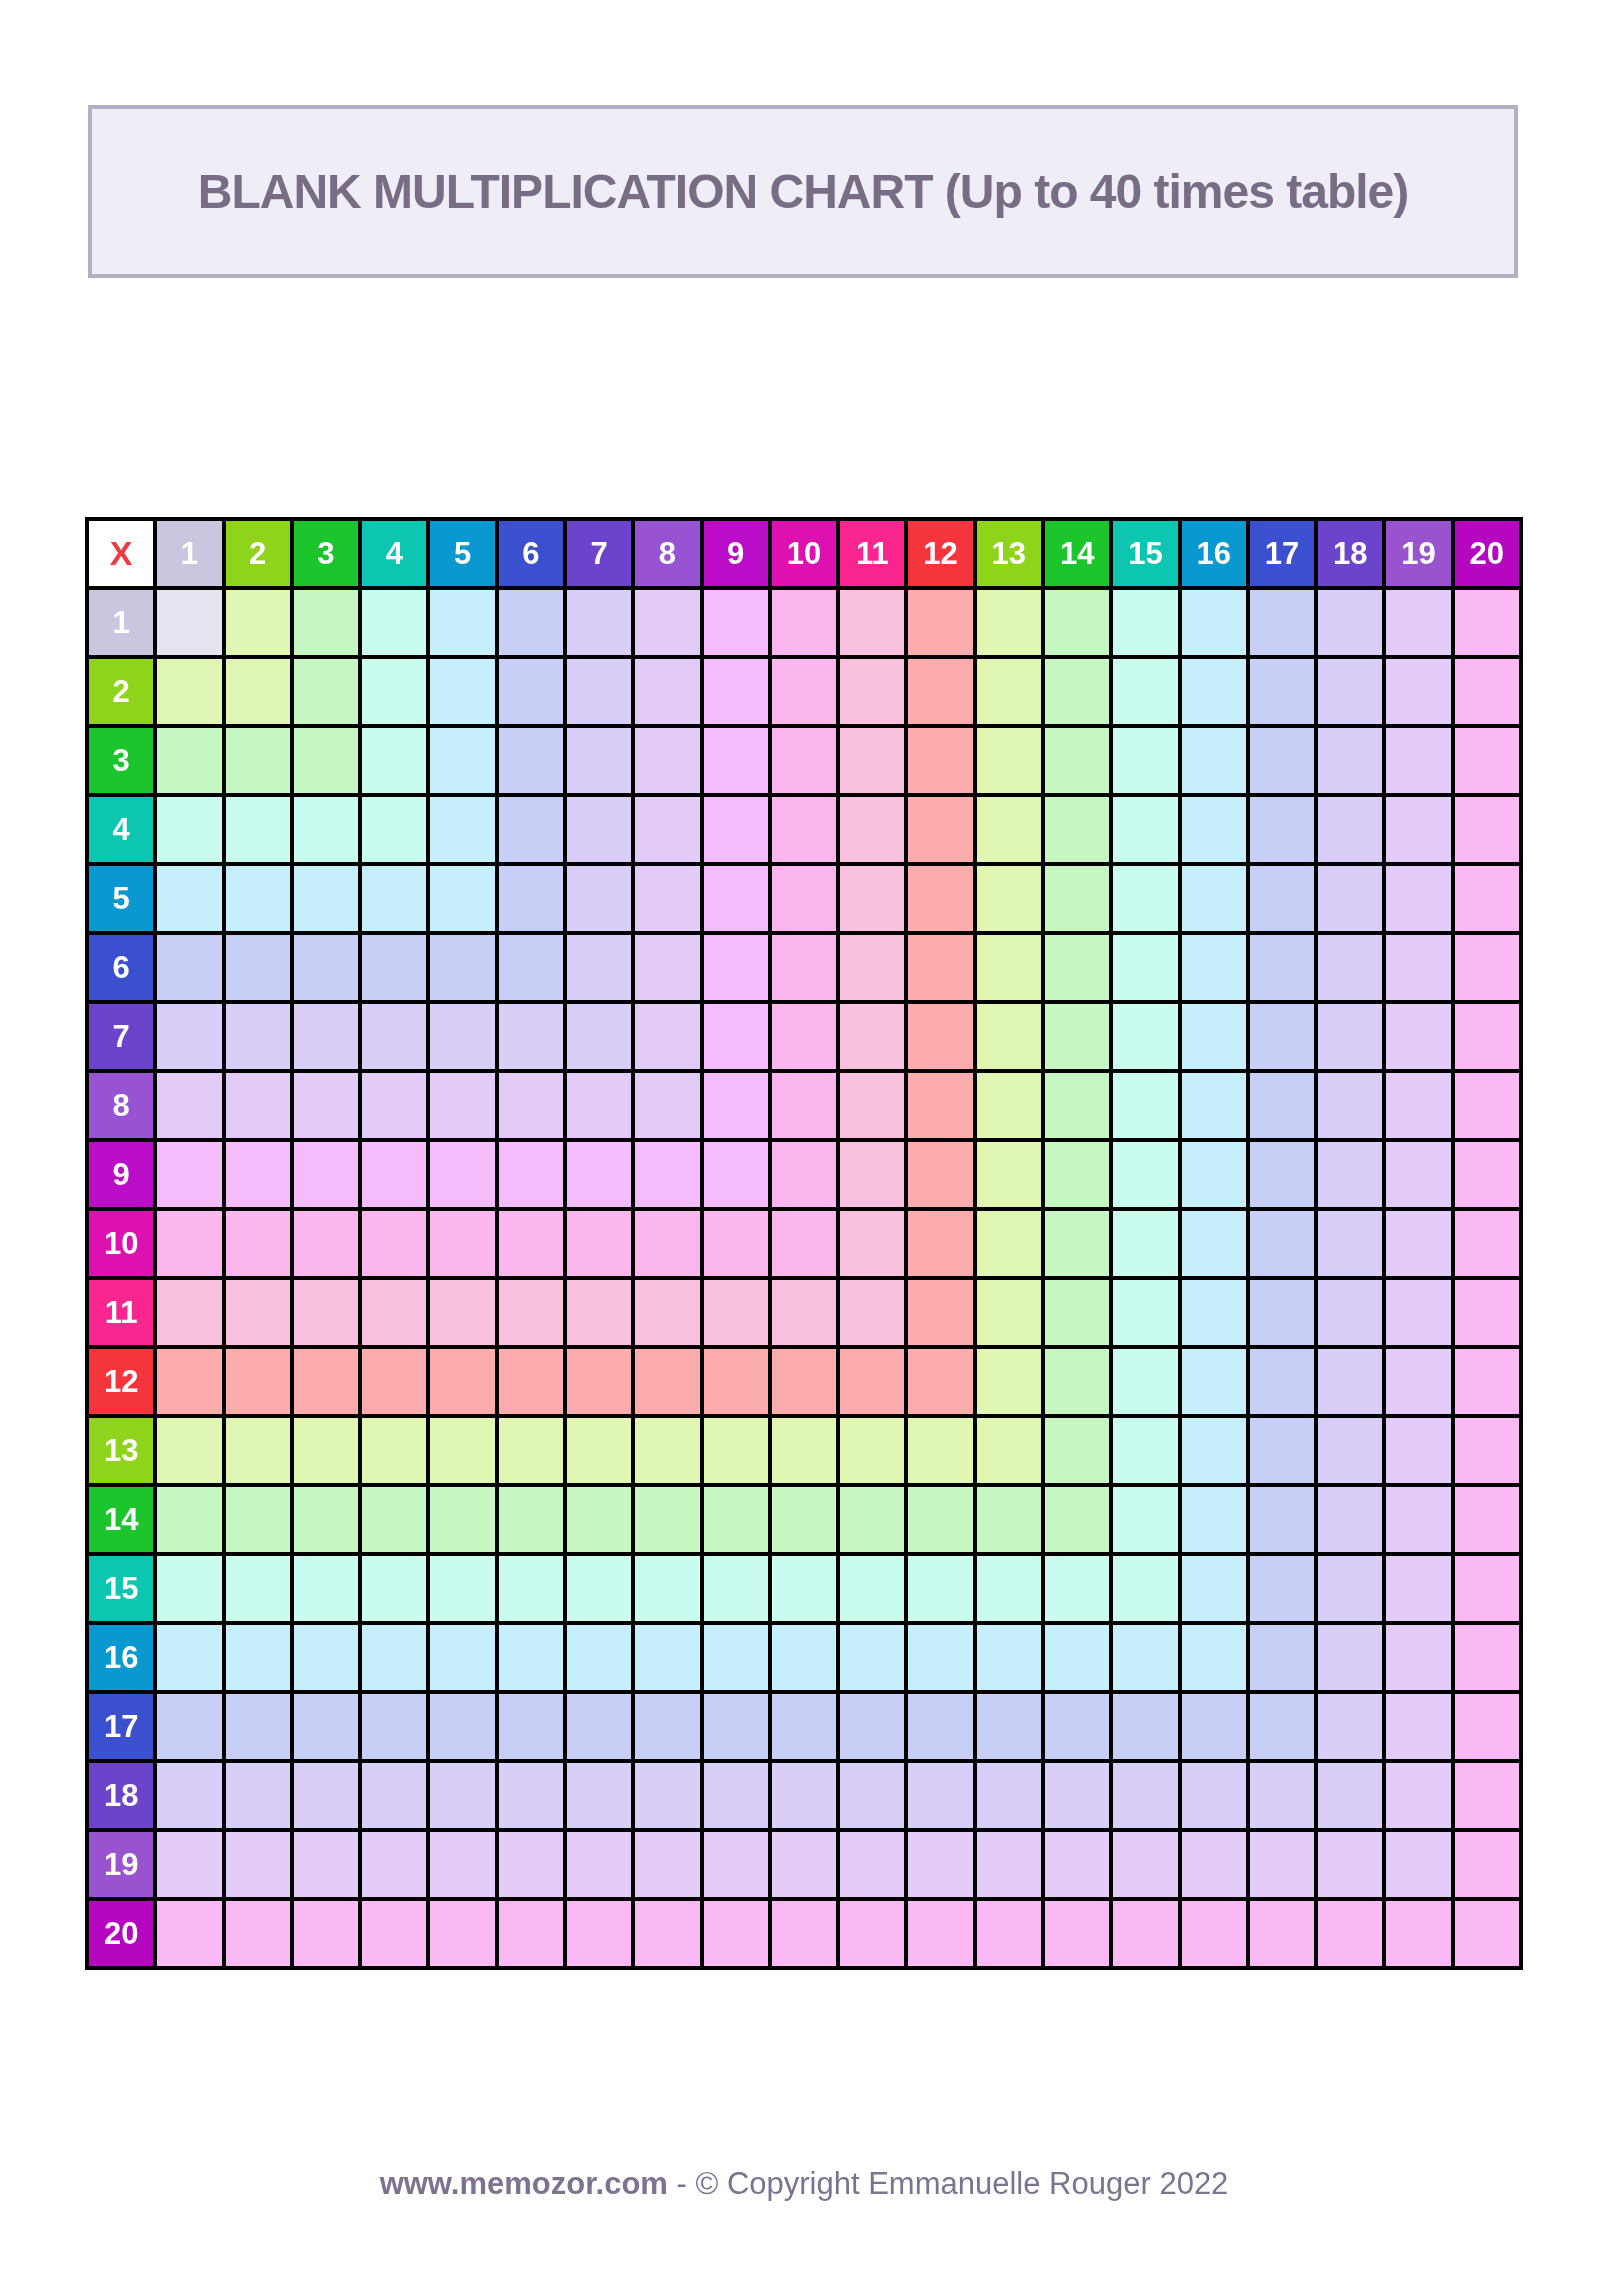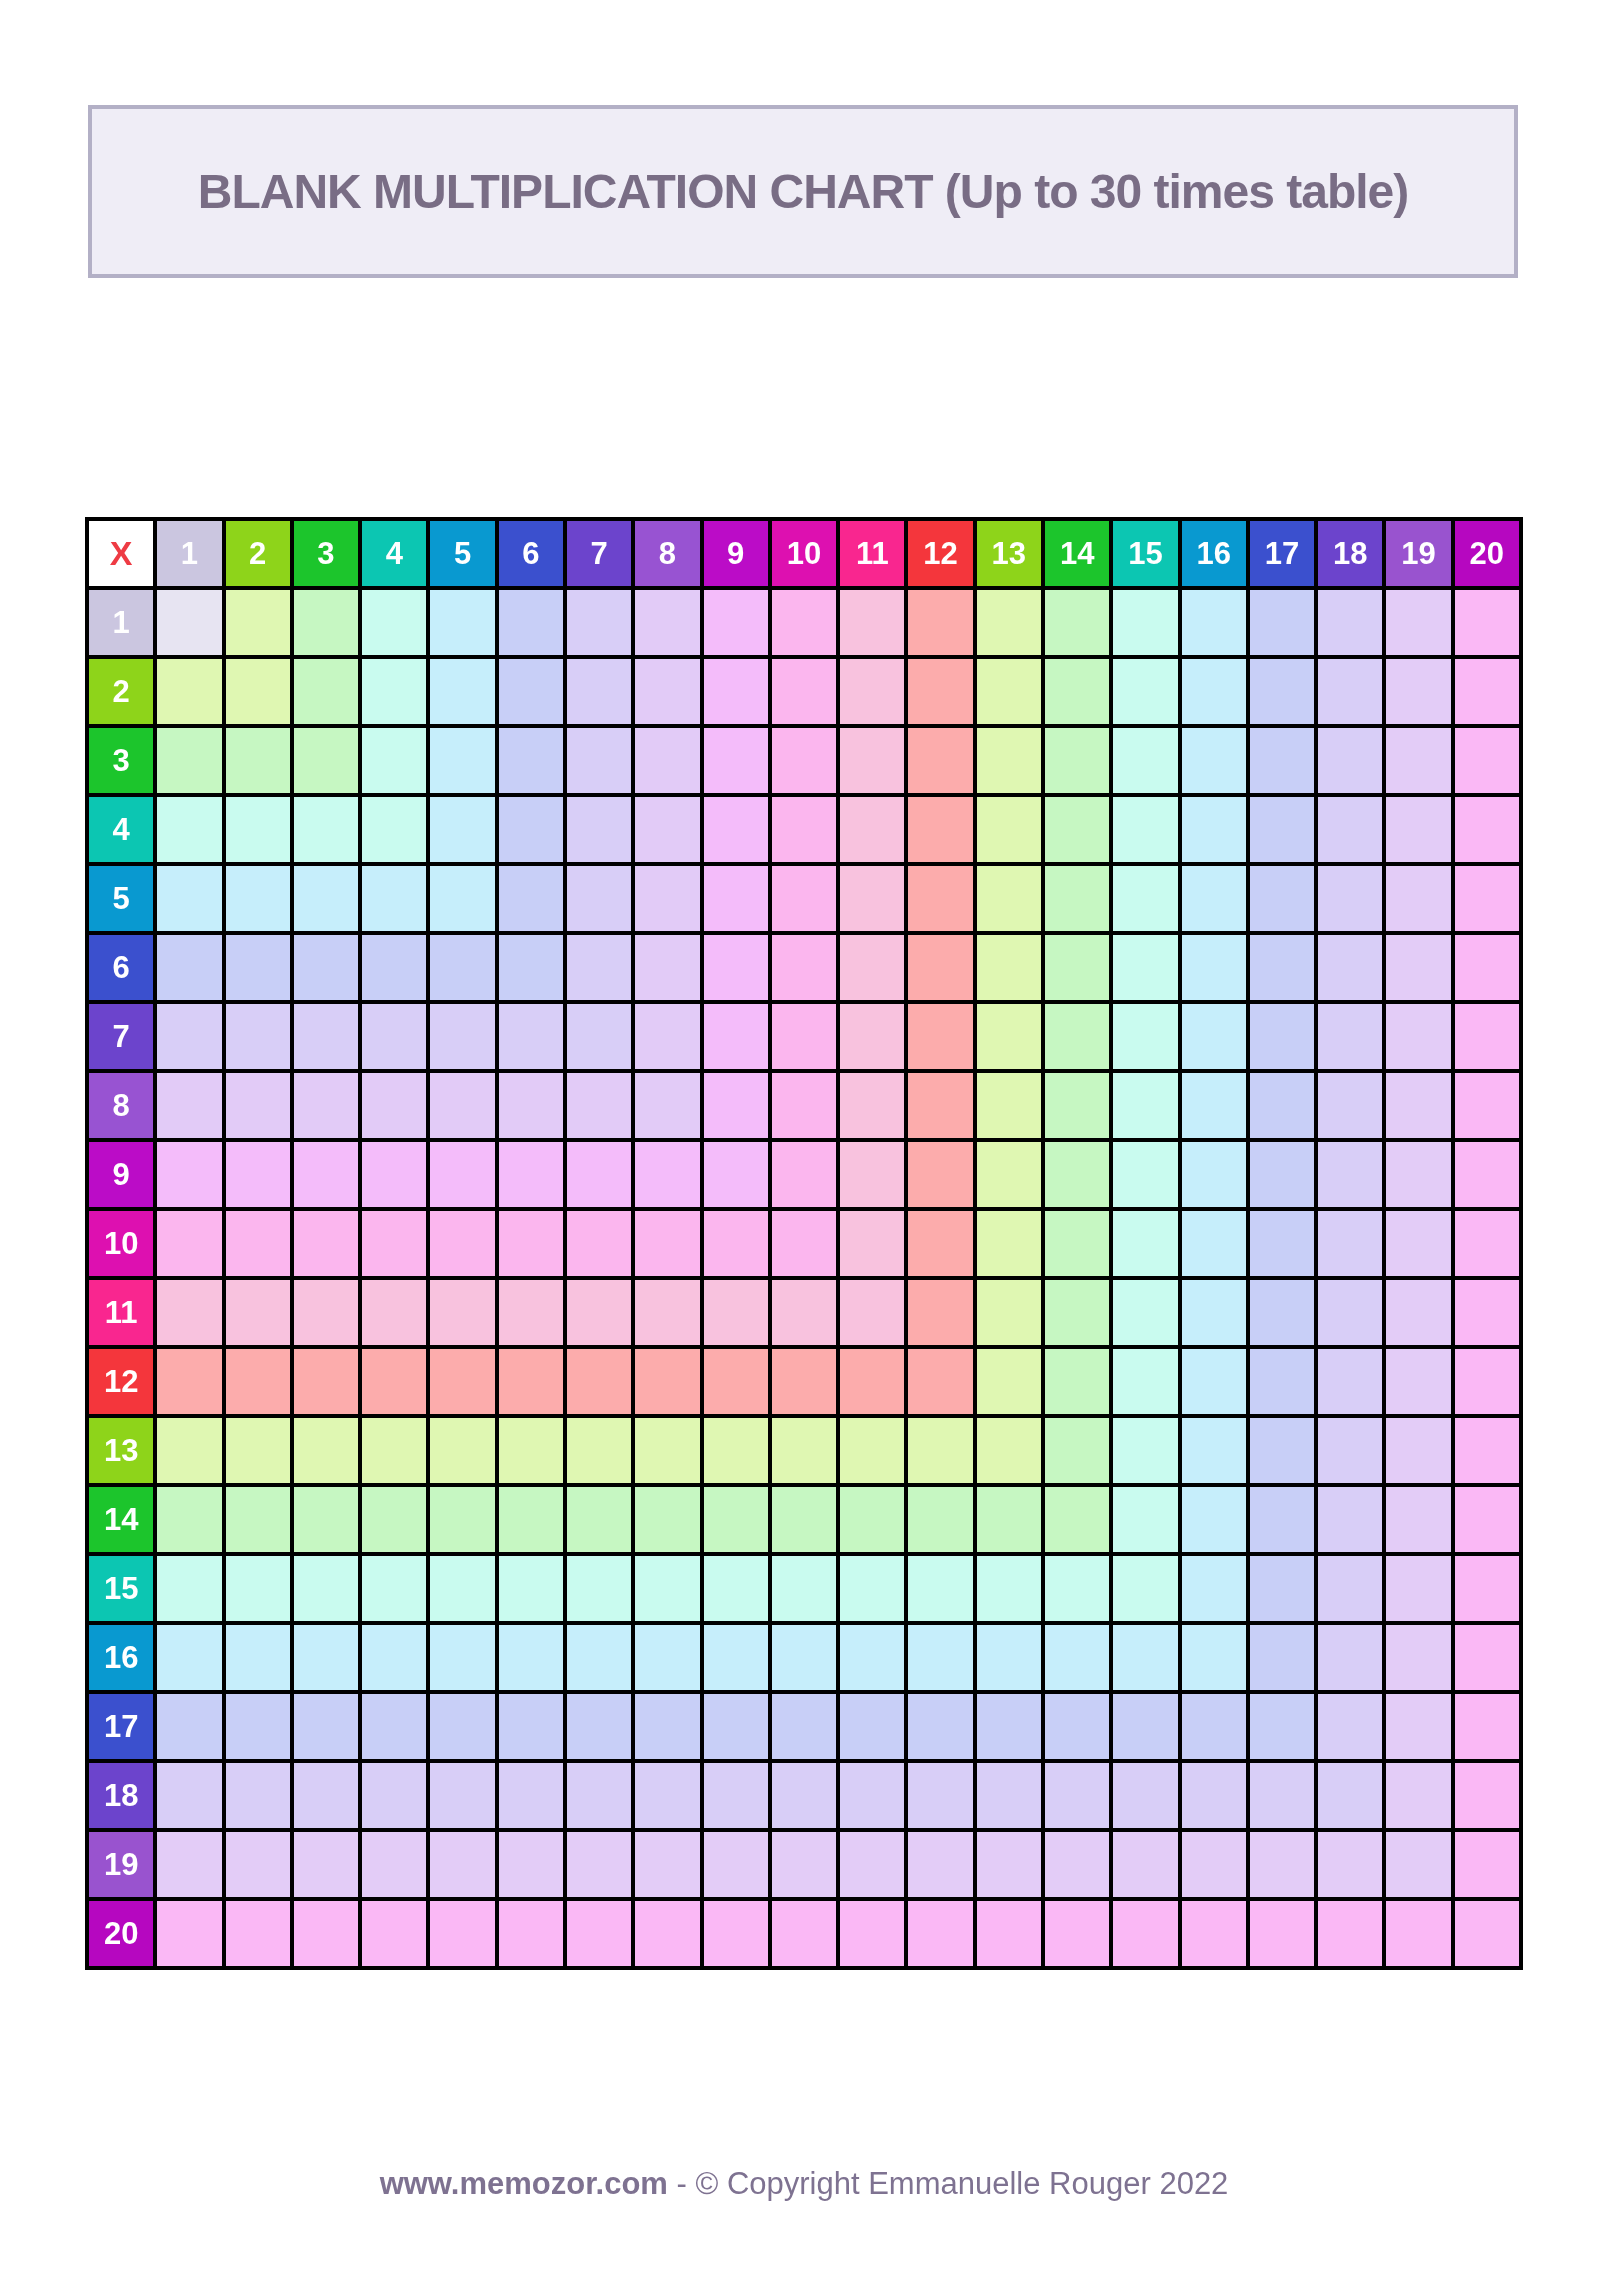--- a/index.html
+++ b/index.html
@@ -85,21 +85,21 @@
     color: #7E7291;
   }
   .footer .site { font-weight: bold; }
 </style>
 </head>
 <body>
 
 <div class="page">
 
   <div class="title-box">
-    <h1>BLANK MULTIPLICATION CHART (Up to 30 times table)</h1>
+    <h1>BLANK MULTIPLICATION CHART (Up to 40 times table)</h1>
   </div>
 
 
   <div class="mult-grid" id="mult-grid" style="background: rgb(0, 0, 0);">
       <div class="corner" style="background: rgb(255, 255, 255); color: rgb(238, 59, 68);">X</div>
       <div class="hdr" style="background: rgb(203, 198, 224); color: rgb(255, 255, 255);">1</div>
       <div class="hdr" style="background: rgb(142, 212, 26); color: rgb(255, 255, 255);">2</div>
       <div class="hdr" style="background: rgb(28, 197, 44); color: rgb(255, 255, 255);">3</div>
       <div class="hdr" style="background: rgb(12, 198, 178); color: rgb(255, 255, 255);">4</div>
       <div class="hdr" style="background: rgb(9, 153, 208); color: rgb(255, 255, 255);">5</div>

